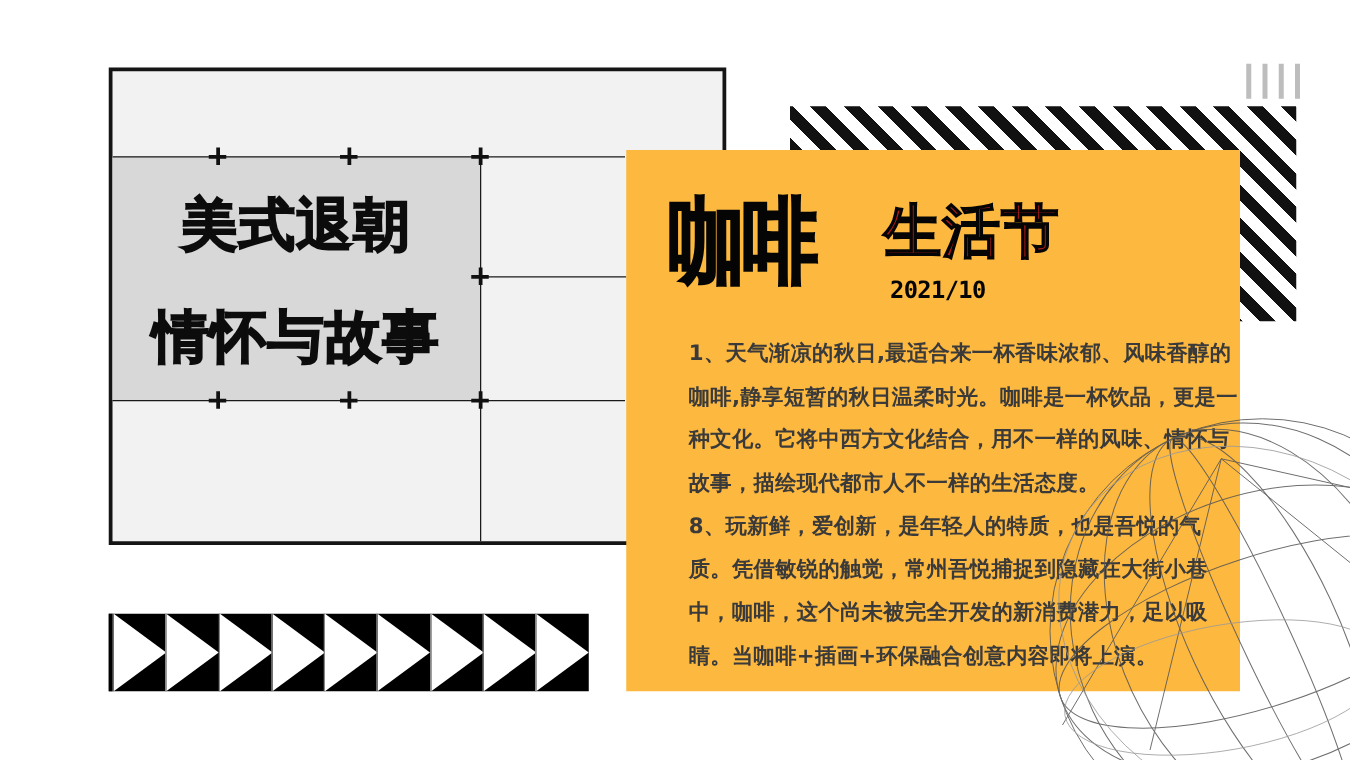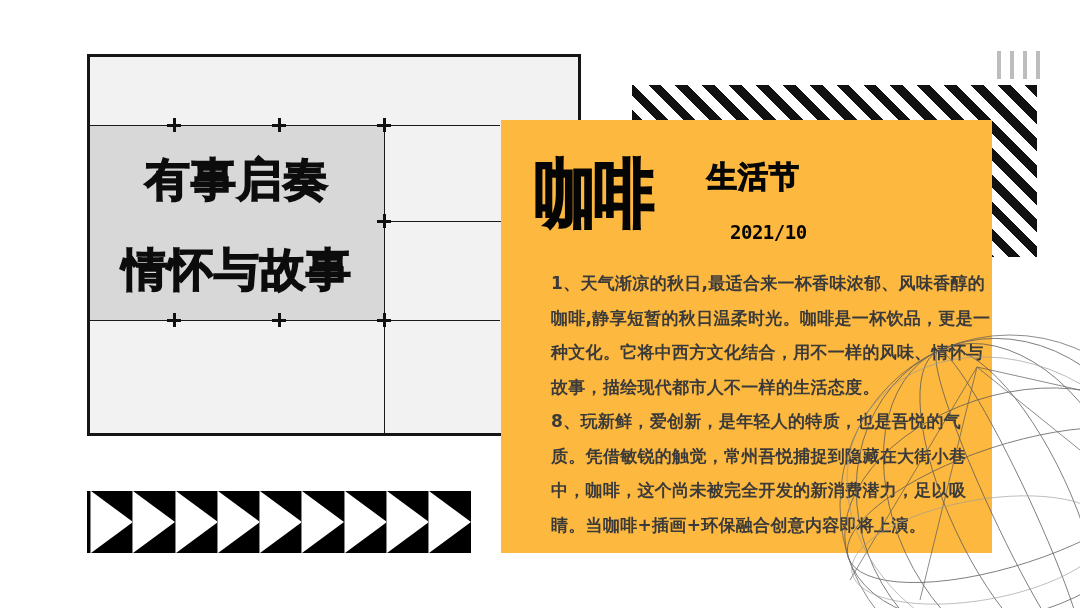--- a/index.html
+++ b/index.html
@@ -28,23 +28,23 @@
   .stripes { position:absolute; left:632px; top:85px; width:405px; height:172px;
     background: repeating-linear-gradient(45deg, #111 0px, #111 9px, #ffffff 9px, #ffffff 19px); }
 
   .bars { position:absolute; left:997px; top:51px; display:flex; gap:9px; }
   .bars span { display:block; width:4px; height:28px; background:#bdbdbd; }
 
   .card { position:absolute; left:501px; top:120px; width:491px; height:433px; background:#fdb83f; }
   .card-title-big { position:absolute; left:535px; top:156px; font-size:74px; font-weight:900;
     color:#050505; letter-spacing:-2px; transform:scaleX(0.82); transform-origin:left top;
     -webkit-text-stroke:2px #050505; line-height:1; }
-  .card-title-small { position:absolute; left:707px; top:162px; font-size:30px; font-weight:900;
-    color:#0c4a6e; line-height:1; -webkit-text-stroke:1.2px #050505; letter-spacing:1px; }
-  .card-date { position:absolute; left:730px; top:223px; font-size:19px; font-weight:700;
+  .card-title-small { position:absolute; left:707px; top:162px; font-size:46px; font-weight:900;
+    color:#b91c1c; line-height:1; -webkit-text-stroke:1.2px #050505; letter-spacing:1px; }
+  .card-date { position:absolute; left:712px; top:223px; font-size:19px; font-weight:700;
     color:#050505; font-family:"DejaVu Sans Mono", monospace; letter-spacing:-0.5px; line-height:1; }
 
   .para { position:absolute; left:535px; width:440px; font-size:17px; font-weight:700;
     color:#3a3a3a; line-height:34.5px; letter-spacing:0.3px;margin-left:16px; }
 
   .globe { position:absolute; left:820px; top:330px; pointer-events:none; }
 </style>
 </head>
 <body>
 
@@ -56,21 +56,21 @@
 <div class="vline" style="left:384px; top:125px; height:308px;"></div>
 
 <div class="plus" style="left:167px; top:118px;"></div>
 <div class="plus" style="left:272px; top:118px;"></div>
 <div class="plus" style="left:377px; top:118px;"></div>
 <div class="plus" style="left:377px; top:214px;"></div>
 <div class="plus" style="left:167px; top:313px;"></div>
 <div class="plus" style="left:272px; top:313px;"></div>
 <div class="plus" style="left:377px; top:313px;"></div>
 
-<div class="left-title" style="top:150px;">有事启奏</div>
+<div class="left-title" style="top:150px;">美式退朝</div>
 <div class="left-title" style="top:240px;">情怀与故事</div>
 
 <div class="chev-band">
   <div class="chev">
       <svg width="42" height="62">
         <polygon points="0,0 42,31 0,62" fill="#fff"></polygon>
       </svg>
     </div>
   <div class="chev">
       <svg width="42" height="62">

